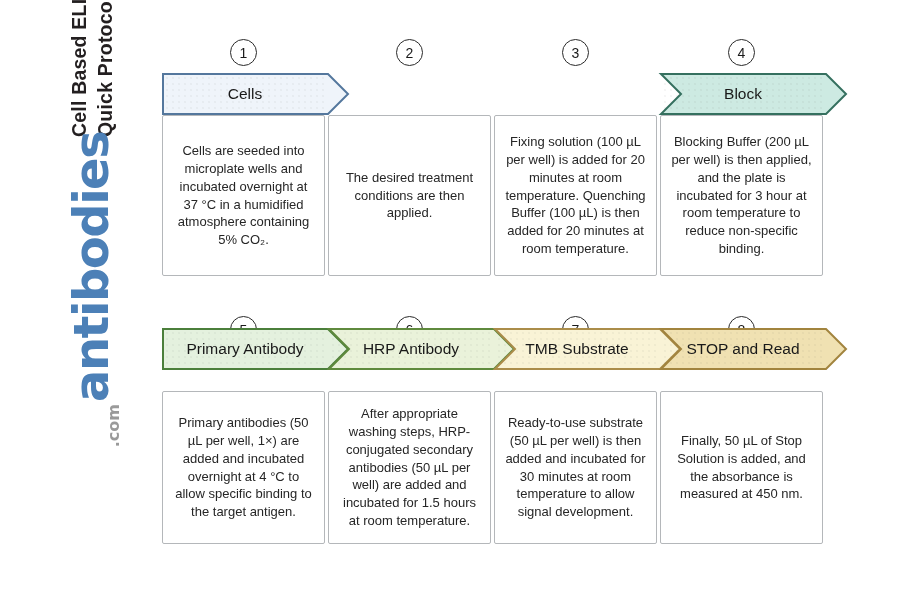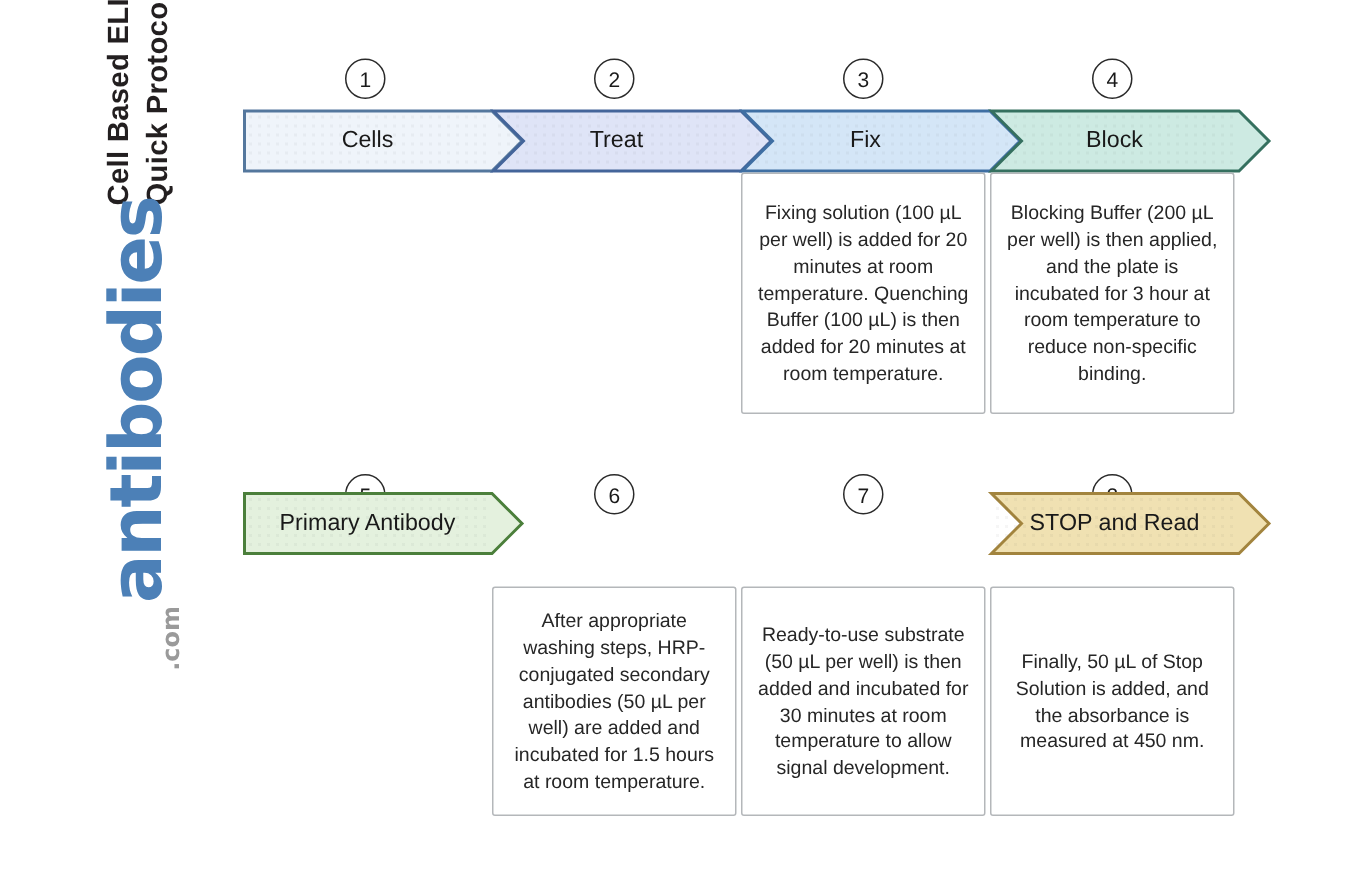--- a/index.html
+++ b/index.html
@@ -79,45 +79,37 @@
     <div class="circle">
       <span>1</span>
     </div>
     <div class="header">
       <svg width="189" height="42" viewBox="0 0 189 42">
         <polygon points="1,1 166,1 186,21 166,41 1,41" stroke-width="2" fill="#eff4fa" stroke="#54779d"></polygon>
       </svg>
       <div class="seg-dots"></div>
       <div class="seg-label">Cells</div>
     </div>
+    <div class="body-box">
+      <span>Cells are seeded into microplate wells and incubated overnight at 37 °C in a humidified atmosphere containing 5% CO₂.</span>
+    </div>
   </div>
 
   <div class="step col1 row0">
     <div class="circle">
       <span>2</span>
     </div>
-    <div class="header">
-      <svg width="189" height="42" viewBox="0 0 189 42">
-        <polygon points="1,1 166,1 186,21 166,41 1,41 21,21" stroke-width="2" fill="#dfe4f7" stroke="#44659a"></polygon>
-      </svg>
-      <div class="seg-dots"></div>
-      <div class="seg-label">Treat</div>
+    <div class="body-box">
+      <span>The desired treatment conditions are then applied.</span>
     </div>
   </div>
 
   <div class="step col2 row0">
     <div class="circle">
       <span>3</span>
-    </div>
-    <div class="header">
-      <svg width="189" height="42" viewBox="0 0 189 42">
-        <polygon points="1,1 166,1 186,21 166,41 1,41 21,21" stroke-width="2" fill="#d4e6f7" stroke="#3f6fa3"></polygon>
-      </svg>
-      <div class="seg-dots"></div>
-      <div class="seg-label">Fix</div>
     </div>
     <div class="body-box">
       <span>Fixing solution (100 µL per well) is added for 20 minutes at room temperature. Quenching Buffer (100 µL) is then added for 20 minutes at room temperature.</span>
     </div>
   </div>
 
   <div class="step col3 row0">
     <div class="circle">
       <span>4</span>
     </div>
@@ -137,34 +129,51 @@
     <div class="circle">
       <span>5</span>
     </div>
     <div class="header">
       <svg width="189" height="42" viewBox="0 0 189 42">
         <polygon points="1,1 166,1 186,21 166,41 1,41" stroke-width="2" fill="#e4f1de" stroke="#4b7f3b"></polygon>
       </svg>
       <div class="seg-dots"></div>
       <div class="seg-label">Primary Antibody</div>
     </div>
+    <div class="body-box">
+      <span>Primary antibodies (50 µL per well, 1×) are added and incubated overnight at 4 °C to allow specific binding to the target antigen.</span>
+    </div>
   </div>
 
   <div class="step col1 row1">
     <div class="circle">
       <span>6</span>
+    </div>
+    <div class="header">
+      <svg width="189" height="42" viewBox="0 0 189 42">
+        <polygon points="1,1 166,1 186,21 166,41 1,41 21,21" stroke-width="2" fill="#eaf2da" stroke="#5f8a3d"></polygon>
+      </svg>
+      <div class="seg-dots"></div>
+      <div class="seg-label">HRP Antibody</div>
     </div>
     <div class="body-box">
       <span>After appropriate washing steps, HRP-conjugated secondary antibodies (50 µL per well) are added and incubated for 1.5 hours at room temperature.</span>
     </div>
   </div>
 
   <div class="step col2 row1">
     <div class="circle">
       <span>7</span>
+    </div>
+    <div class="header">
+      <svg width="189" height="42" viewBox="0 0 189 42">
+        <polygon points="1,1 166,1 186,21 166,41 1,41 21,21" stroke-width="2" fill="#f9f3d6" stroke="#ab8d4a"></polygon>
+      </svg>
+      <div class="seg-dots"></div>
+      <div class="seg-label">TMB Substrate</div>
     </div>
     <div class="body-box">
       <span>Ready-to-use substrate (50 µL per well) is then added and incubated for 30 minutes at room temperature to allow signal development.</span>
     </div>
   </div>
 
   <div class="step col3 row1">
     <div class="circle">
       <span>8</span>
     </div>

